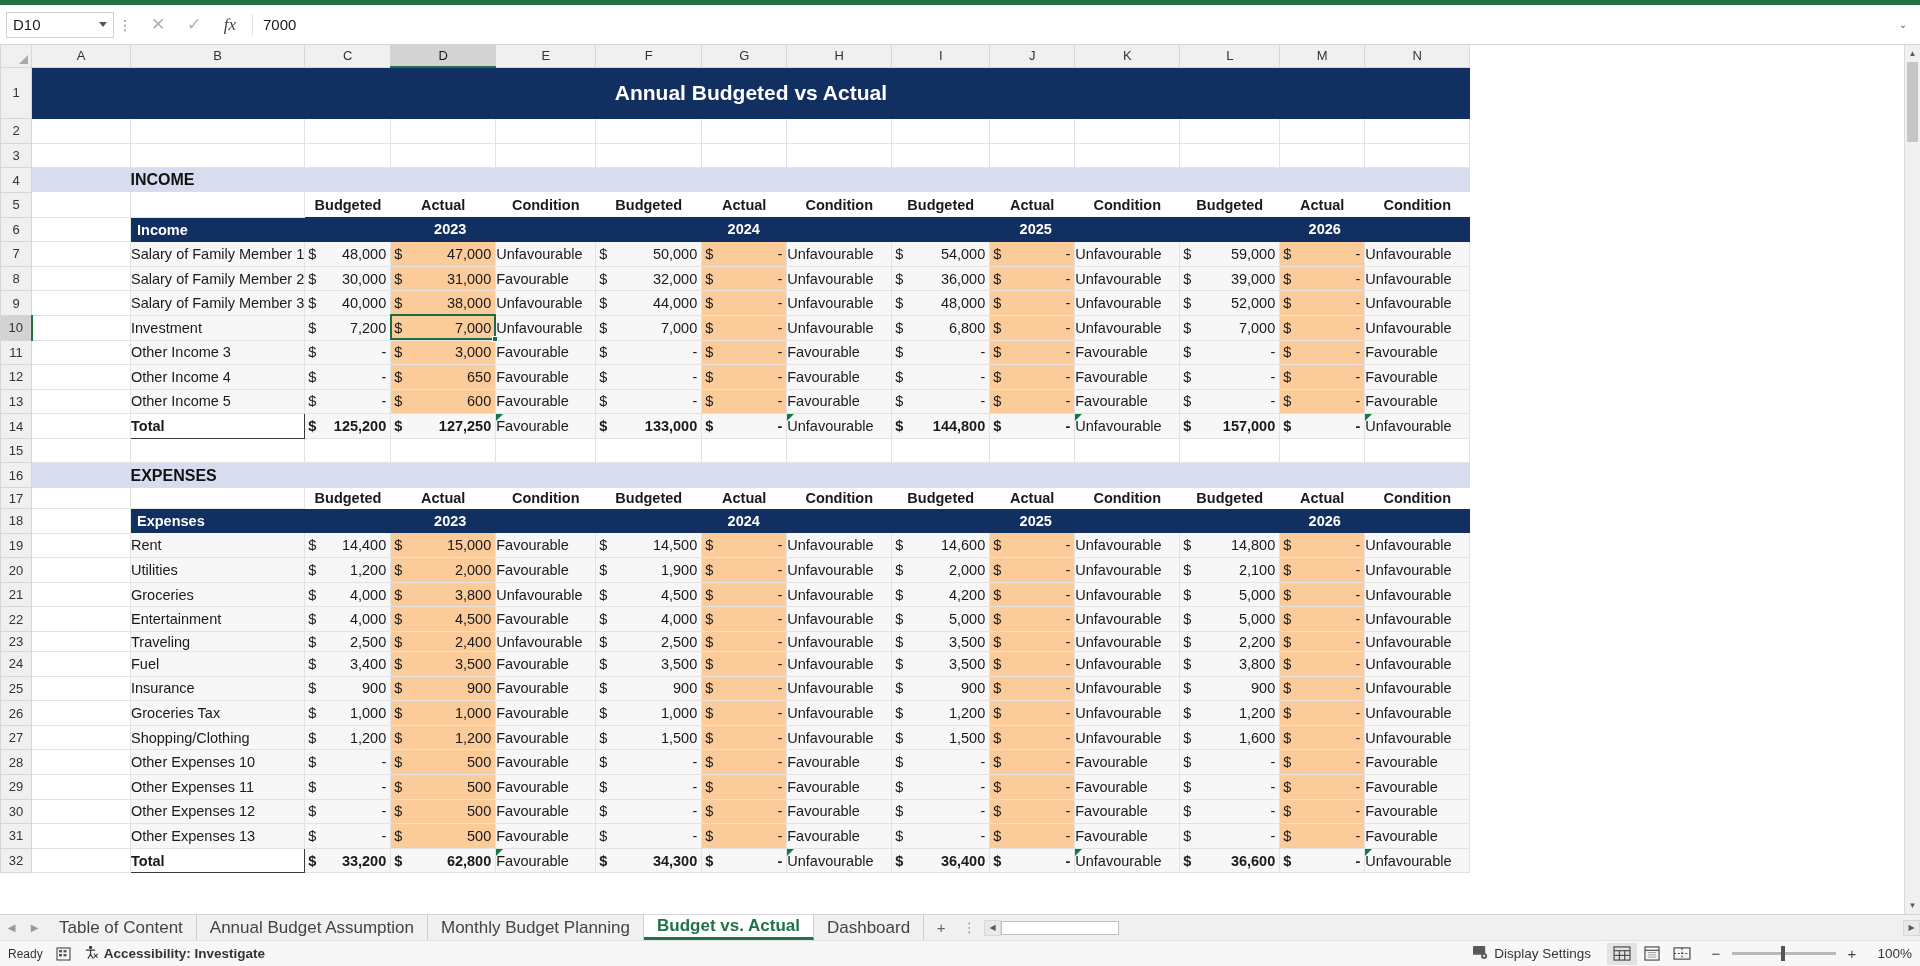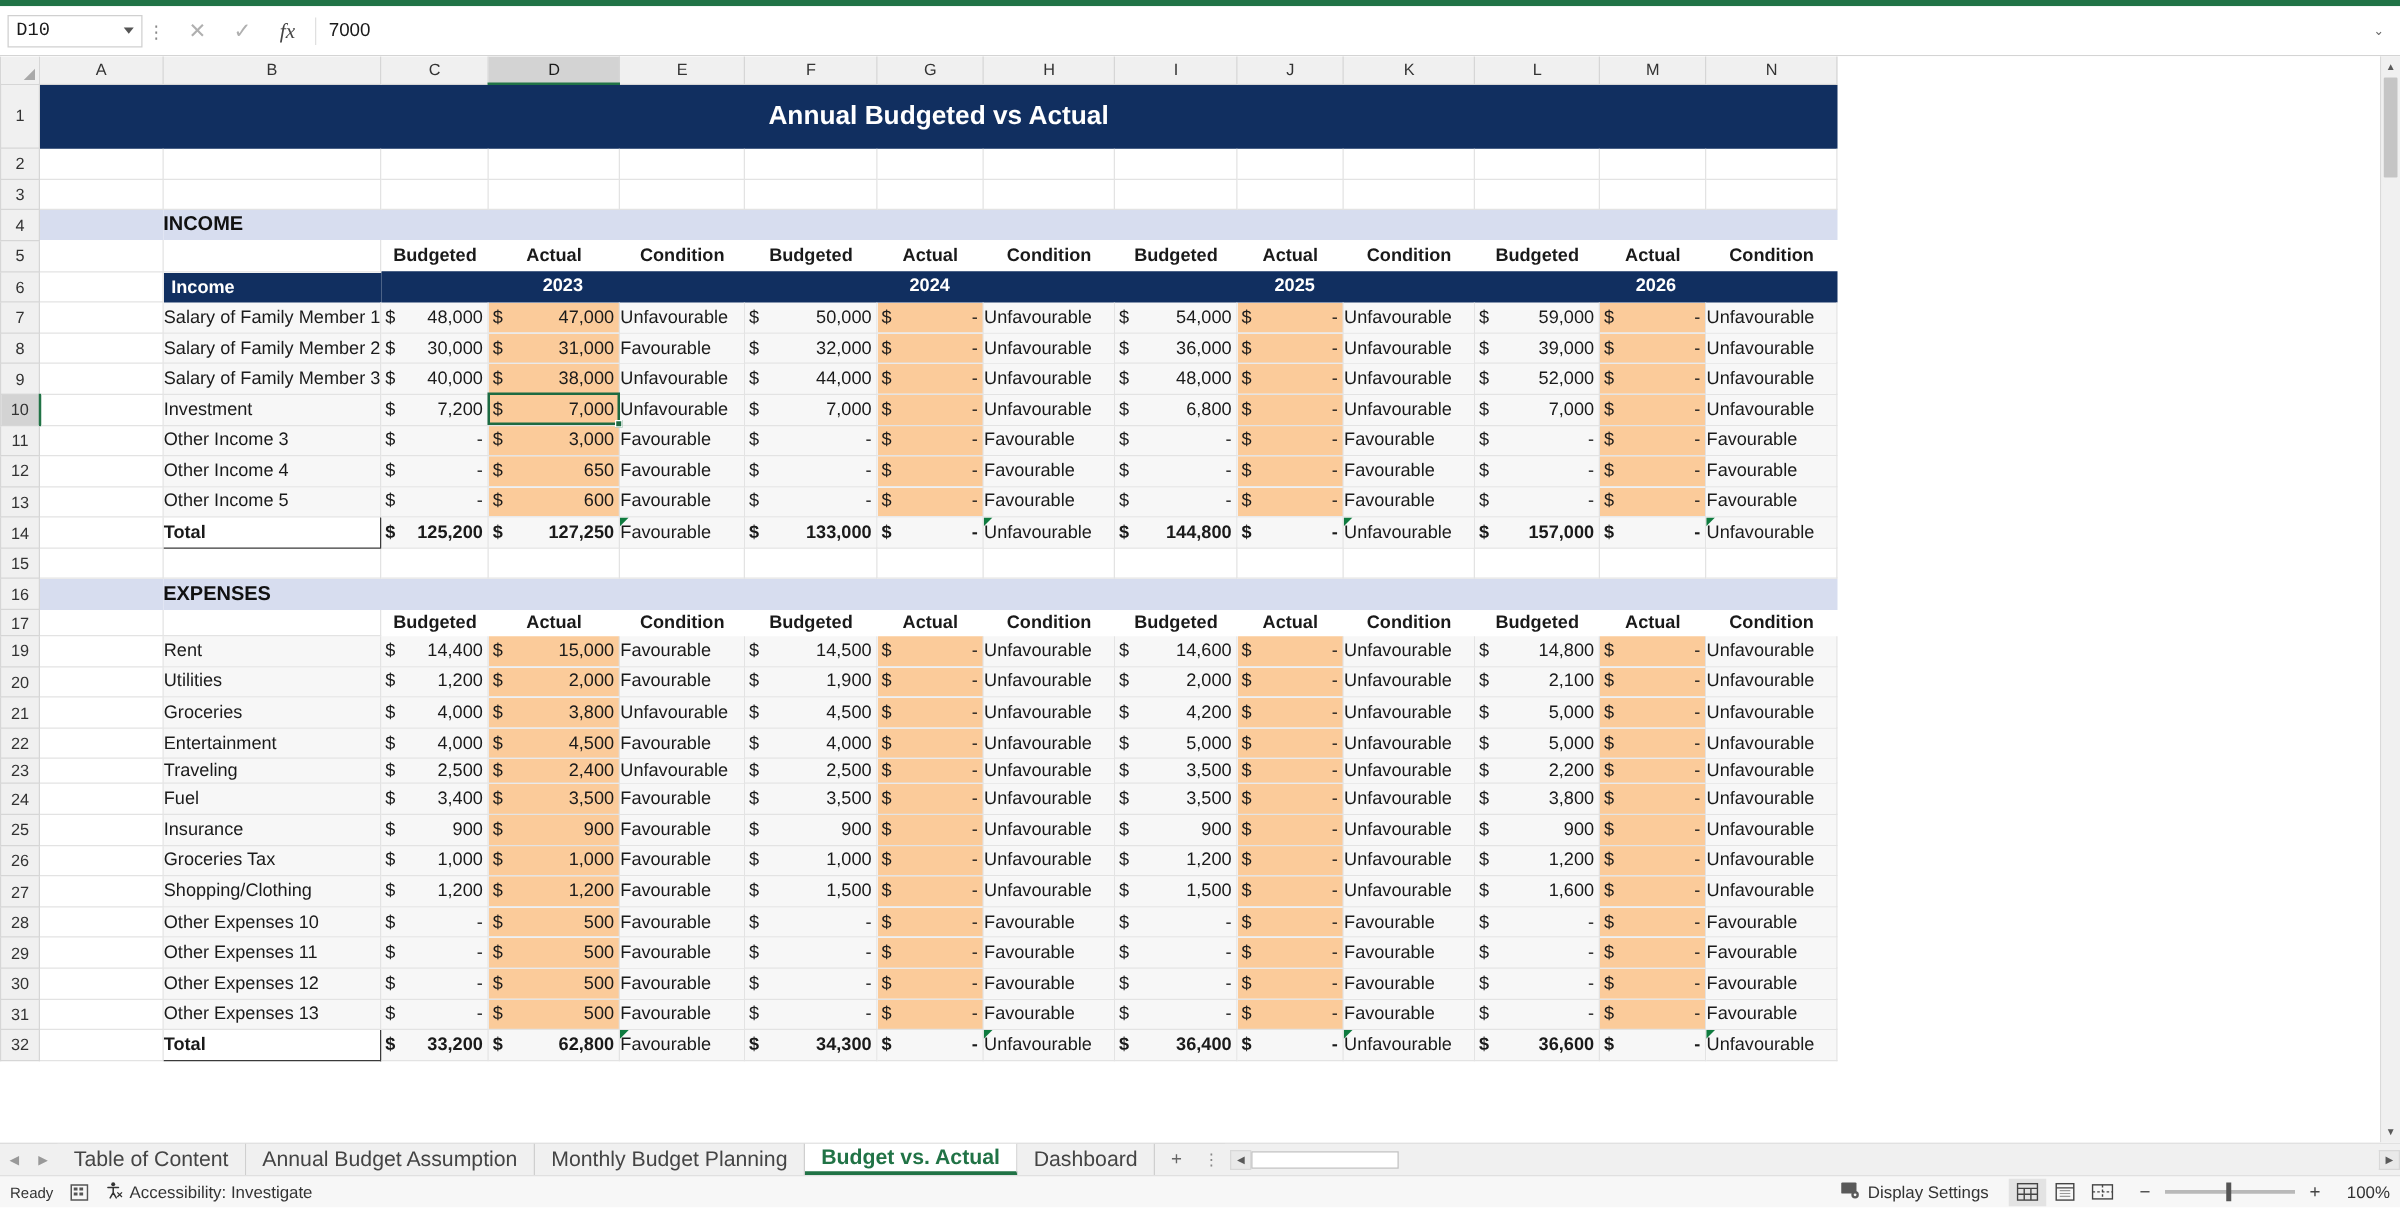--- a/index.html
+++ b/index.html
@@ -17,21 +17,21 @@
   .formula-bar {
     height:40px; flex:0 0 40px; background:#fff;
     display:flex; align-items:center; padding:0 6px;
     border-bottom:1px solid #d4d4d4;
   }
   .name-box {
     width:108px; height:26px; border:1px solid #d0d0d0; background:#fff;
     display:flex; align-items:center; padding:0 6px; font-size:15px; color:#1a1a1a;
     position:relative;
   }
-  .name-box .nb-text { flex:1;font-family:Liberation Mono, monospace; }
+  .name-box .nb-text { flex:1; }
   .nb-arrow { width:0;height:0;border-left:4px solid transparent;border-right:4px solid transparent;border-top:5px solid #555; }
   .dots-btn { width:22px; height:26px; display:flex; align-items:center; justify-content:center; color:#888; font-size:14px; letter-spacing:0; }
   .fb-icons { display:flex; align-items:center; gap:0; padding:0 4px; }
   .fb-icon { width:36px; height:26px; display:flex; align-items:center; justify-content:center; color:#b0b0b0; font-size:17px; }
   .fb-icon.fx { color:#444; font-style:italic; font-family:"Liberation Serif",serif; font-size:17px; }
   .fb-sep { width:1px; height:22px; background:#e0e0e0; }
   .formula-input {
     flex:1; height:26px; border:none; outline:none; font-size:15px;
     padding-left:10px; color:#1a1a1a; font-family:"Liberation Sans",sans-serif; background:transparent;
   }
@@ -140,21 +140,21 @@
   .hs-thumb { position:absolute; left:0; top:0; height:14px; width:118px; background:#fff; border:1px solid #c0c0c0; }
 
   
   .statusbar {
     height:26px; flex:0 0 26px; display:flex; align-items:center;
     background:#f7f7f7; border-top:1px solid #e0e0e0; font-size:13.5px; color:#333;
   }
   .sb-left { display:flex; align-items:center; gap:13px; padding-left:8px; }
   .sb-ready { font-size:12px; }
   .sb-icon { display:flex; align-items:center; }
-  .sb-access { display:flex; align-items:center; gap:5px; font-weight:normal; font-size:13.5px; }
+  .sb-access { display:flex; align-items:center; gap:5px; font-weight:bold; font-size:13.5px; }
   .sb-spacer { flex:1; }
   .sb-right { display:flex; align-items:center; gap:0; padding-right:8px; }
   .sb-display { display:flex; align-items:center; gap:5px; margin-right:16px; font-size:13.5px; }
   .view-btn { width:30px; height:22px; display:flex; align-items:center; justify-content:center; }
   .view-btn.active { background:#e3e3e3; }
   .zoom-ctl { display:flex; align-items:center; gap:9px; margin-left:12px; }
   .zoom-minus, .zoom-plus { font-size:15px; color:#444; width:14px; text-align:center; }
   .zoom-track { width:104px; height:3px; background:#b9b9b9; position:relative; }
   .zoom-knob { position:absolute; left:49px; top:-6px; width:4px; height:15px; background:#555; }
   .zoom-pct { width:44px; text-align:right; font-size:13.5px; }
@@ -781,20 +781,29 @@
                 <td class="cell subhead">Condition</td>
                 <td class="cell subhead">Budgeted</td>
                 <td class="cell subhead">Actual</td>
                 <td class="cell subhead">Condition</td>
                 <td class="cell subhead">Budgeted</td>
                 <td class="cell subhead">Actual</td>
                 <td class="cell subhead">Condition</td>
                 <td class="cell subhead">Budgeted</td>
                 <td class="cell subhead">Actual</td>
                 <td class="cell subhead">Condition</td>
+              </tr>
+              <tr style="height:24.6px">
+                <td class="rowhead">18</td>
+                <td class="cell blank"></td>
+                <td class="cell tblhdr left">Expenses</td>
+                <td class="cell tblhdr year" colspan="3">2023</td>
+                <td class="cell tblhdr year" colspan="3">2024</td>
+                <td class="cell tblhdr year" colspan="3">2025</td>
+                <td class="cell tblhdr year" colspan="3">2026</td>
               </tr>
               <tr style="height:24.6px">
                 <td class="rowhead">19</td>
                 <td class="cell blank"></td>
                 <td class="cell item">Rent</td>
                 <td class="cell num">
                   <div style="display:flex;justify-content:space-between;padding:0 4px 0 3px;">
                     <span>$</span>
                     <span>14,400</span>
                   </div>

